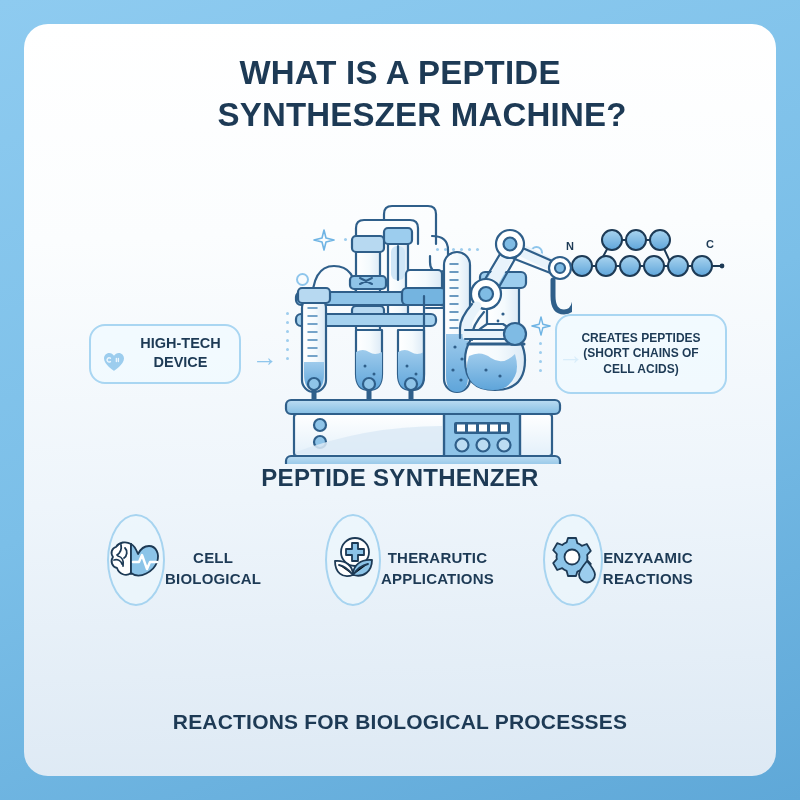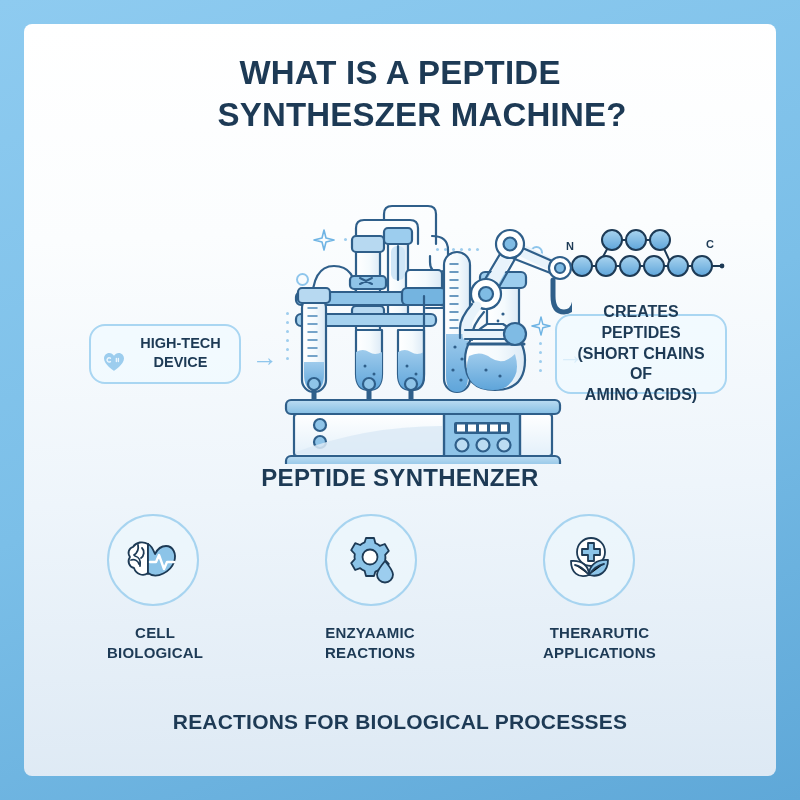--- a/index.html
+++ b/index.html
@@ -8,21 +8,21 @@
     font-family: "Liberation Sans", sans-serif;
     overflow: hidden;
   }
   body {
     background: linear-gradient(160deg, #8ecbf0 0%, #7bbfe8 50%, #5fa8d8 100%);
     display: flex; align-items: center; justify-content: center;
   }
   .card {
     position: relative;
     width: 752px; height: 752px;
-    border-radius: 8px;
+    border-radius: 24px;
     background: linear-gradient(178deg, #ffffff 0%, #fbfdfe 28%, #eef5fb 62%, #dde9f4 100%);
     overflow: hidden;
     padding-left: 31px;
   }
 
   
   .title {
     position: absolute; top: 28px; left: 0; right: 0;
     text-align: center;
     color: #1d3a55;
@@ -50,21 +50,21 @@
     background: rgba(240,249,255,0.75);
     display: flex; align-items: center; justify-content: center;
     gap: 9px;
     color: #1d3a55;
     font-size: 14.5px; font-weight: bold;
     line-height: 1.3;
     text-align: center;
     padding: 10px 12px;
   }
   .callout-left { left: 65px; top: 300px; width: 152px; height: 60px; align-items: flex-end; }
-  .callout-right { right: 49px; top: 290px; width: 172px; height: 80px; font-size: 16px; }
+  .callout-right { right: 49px; top: 290px; width: 172px; height: 80px; font-size: 12px; }
 
   .arrow { position: absolute; color: #8fc6ec; font-size: 26px; line-height: 1; }
   .arrow-l { left: 228px; top: 320px; }
   .arrow-r { left: 534px; top: 318px; }
 
   
   .machine { position: absolute; left: 248px; top: 160px; width: 300px; height: 280px; }
 
   
   .machine-caption {
@@ -73,21 +73,21 @@
     color: #1d3a55;
     font-size: 24px; font-weight: bold;
     letter-spacing: 0.3px;
   }
 
   
   .features {
     position: absolute; left: 0; right: 0; top: 490px;
     display: flex; justify-content: center; gap: 68px;
   }
-  .feature { width: 150px; display: flex; flex-direction: column; align-items: flex-start; }
+  .feature { width: 150px; display: flex; flex-direction: row; align-items: center; }
   .feature-circle {
     width: 92px; height: 92px; border-radius: 50%;
     border: 2px solid #a7d4f0;
     background: rgba(237,247,254,0.55);
     display: flex; align-items: center; justify-content: center;
   }
   .feature-label {
     margin-top: 17px;
     color: #1d3a55;
     font-size: 15px; font-weight: bold;
@@ -189,21 +189,21 @@
     </svg>
     <span>HIGH-TECH DEVICE</span>
   </div>
   <div class="arrow arrow-l">→</div>
 
   <div class="arrow arrow-r">→</div>
   <div class="callout callout-right">
     <span style="display:block;">
       <span>CREATES PEPTIDES</span><br>
       <span>(SHORT CHAINS OF</span><br>
-      <span>AMINO ACIDS)</span>
+      <span>CELL ACIDS)</span>
     </span>
   </div>
 
   <svg class="machine" viewBox="0 0 300 280">
     <defs>
       <linearGradient id="glassG" x1="0" y1="0" x2="1" y2="0">
         <stop offset="0%" stop-color="#ffffff"></stop>
         <stop offset="55%" stop-color="#f4fafd"></stop>
         <stop offset="100%" stop-color="#dceaf6"></stop>
       </linearGradient>
@@ -393,48 +393,48 @@
       </div>
       <div class="feature-label">
         <span>CELL</span><br>
         <span>BIOLOGICAL</span>
       </div>
     </div>
 
     <div class="feature">
       <div class="feature-circle">
         <svg width="52" height="50" viewBox="0 0 52 50">
-          <g stroke="#1d3a55" stroke-width="1.8" stroke-linejoin="round">
-            <path d="M21 3 l8 0 l1.4 5.2 a14 14 0 0 1 4.4 2.6 l5-1.8 l4 6.9 l-3.6 3.9 a14 14 0 0 1 0 5.2 l3.6 3.9 l-4 6.9 l-5 -1.8 a14 14 0 0 1 -4.4 2.6 L29 41 l-8 0 l-1.4 -5.2 a14 14 0 0 1 -4.4 -2.6 l-5 1.8 l-4 -6.9 l3.6 -3.9 a14 14 0 0 1 0 -5.2 L6.2 15.1 l4 -6.9 l5 1.8 a14 14 0 0 1 4.4 -2.6 Z" fill="#8cc4e8"></path>
-            <circle cx="25" cy="22" r="7.5" fill="#ffffff"></circle>
-            <path d="M40 26 c5 6 8 10 8 13.5 a8 8 0 0 1 -16 0 C32 36 35 32 40 26 Z" fill="#9ccdee"></path>
-          </g>
-        </svg>
-      </div>
-      <div class="feature-label">
-        <span>ENZYAAMIC</span><br>
-        <span>REACTIONS</span>
-      </div>
-    </div>
-
-    <div class="feature">
-      <div class="feature-circle">
-        <svg width="52" height="50" viewBox="0 0 52 50">
           <g stroke="#1d3a55" stroke-width="1.8" stroke-linejoin="round" stroke-linecap="round">
             <circle cx="28" cy="17" r="14" fill="#ffffff"></circle>
             <path d="M25 8 l6 0 l0 6 l6 0 l0 6 l-6 0 l0 6 l-6 0 l0 -6 l-6 0 l0 -6 l6 0 Z" fill="#8cc4e8"></path>
             <path d="M26 40 C26 30 34 24 45 25 C45 36 37 43 26 40 Z" fill="#8cc4e8"></path>
             <path d="M26 40 C26 31 19 25 8 26 C8 37 15 44 26 40 Z" fill="#ffffff"></path>
             <path d="M26 40 C22 35 17 31 12 30 M26 40 C30 34 36 30 41 29"></path>
           </g>
         </svg>
       </div>
       <div class="feature-label">
         <span>THERARUTIC</span><br>
         <span>APPLICATIONS</span>
       </div>
     </div>
 
+    <div class="feature">
+      <div class="feature-circle">
+        <svg width="52" height="50" viewBox="0 0 52 50">
+          <g stroke="#1d3a55" stroke-width="1.8" stroke-linejoin="round">
+            <path d="M21 3 l8 0 l1.4 5.2 a14 14 0 0 1 4.4 2.6 l5-1.8 l4 6.9 l-3.6 3.9 a14 14 0 0 1 0 5.2 l3.6 3.9 l-4 6.9 l-5 -1.8 a14 14 0 0 1 -4.4 2.6 L29 41 l-8 0 l-1.4 -5.2 a14 14 0 0 1 -4.4 -2.6 l-5 1.8 l-4 -6.9 l3.6 -3.9 a14 14 0 0 1 0 -5.2 L6.2 15.1 l4 -6.9 l5 1.8 a14 14 0 0 1 4.4 -2.6 Z" fill="#8cc4e8"></path>
+            <circle cx="25" cy="22" r="7.5" fill="#ffffff"></circle>
+            <path d="M40 26 c5 6 8 10 8 13.5 a8 8 0 0 1 -16 0 C32 36 35 32 40 26 Z" fill="#9ccdee"></path>
+          </g>
+        </svg>
+      </div>
+      <div class="feature-label">
+        <span>ENZYAAMIC</span><br>
+        <span>REACTIONS</span>
+      </div>
+    </div>
+
   </div>
 
   <div class="footer">REACTIONS FOR BIOLOGICAL PROCESSES</div>
 
 </div>
 
 </body></html>

